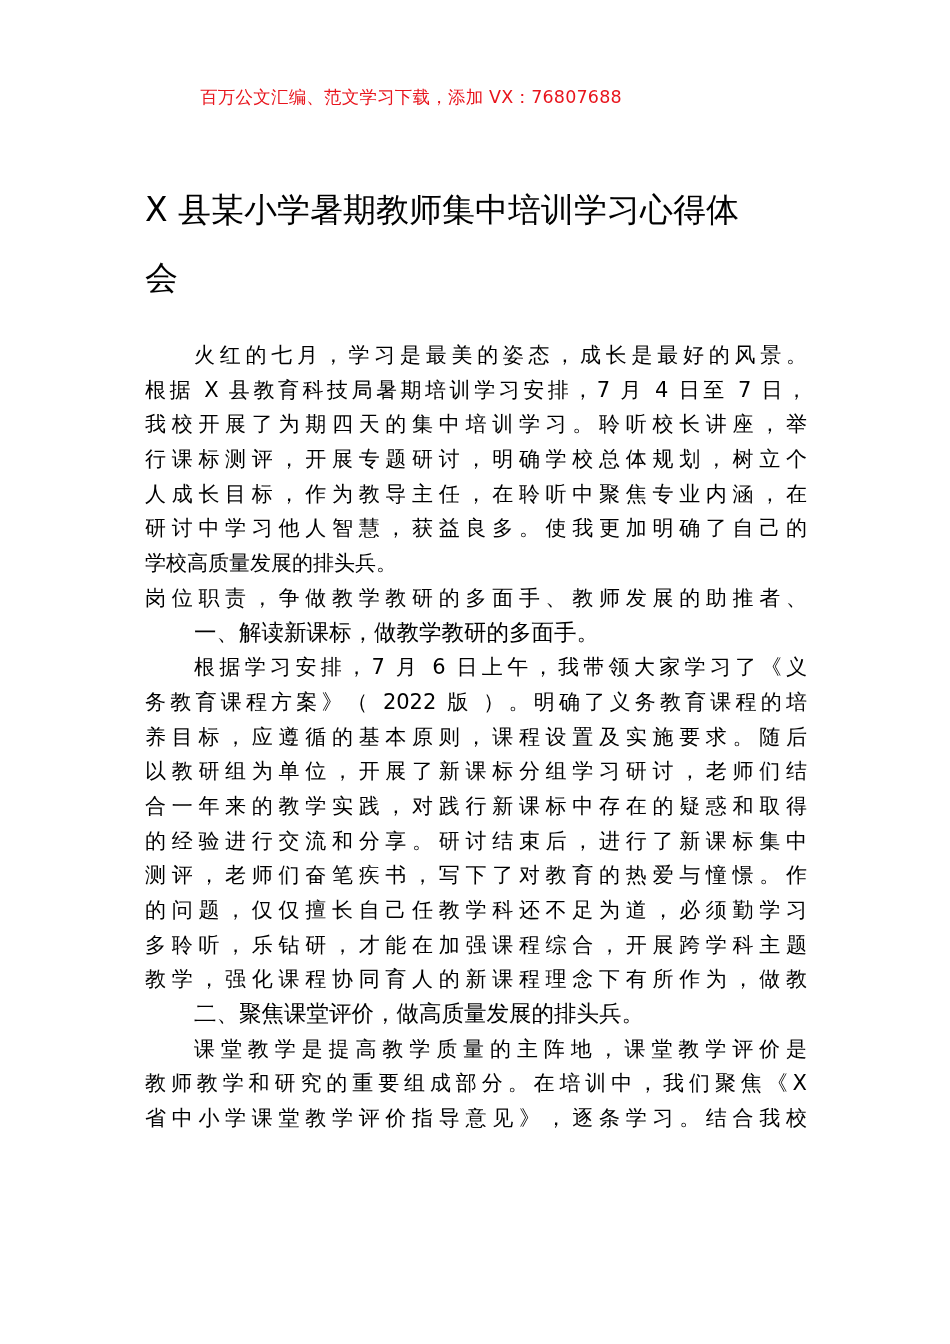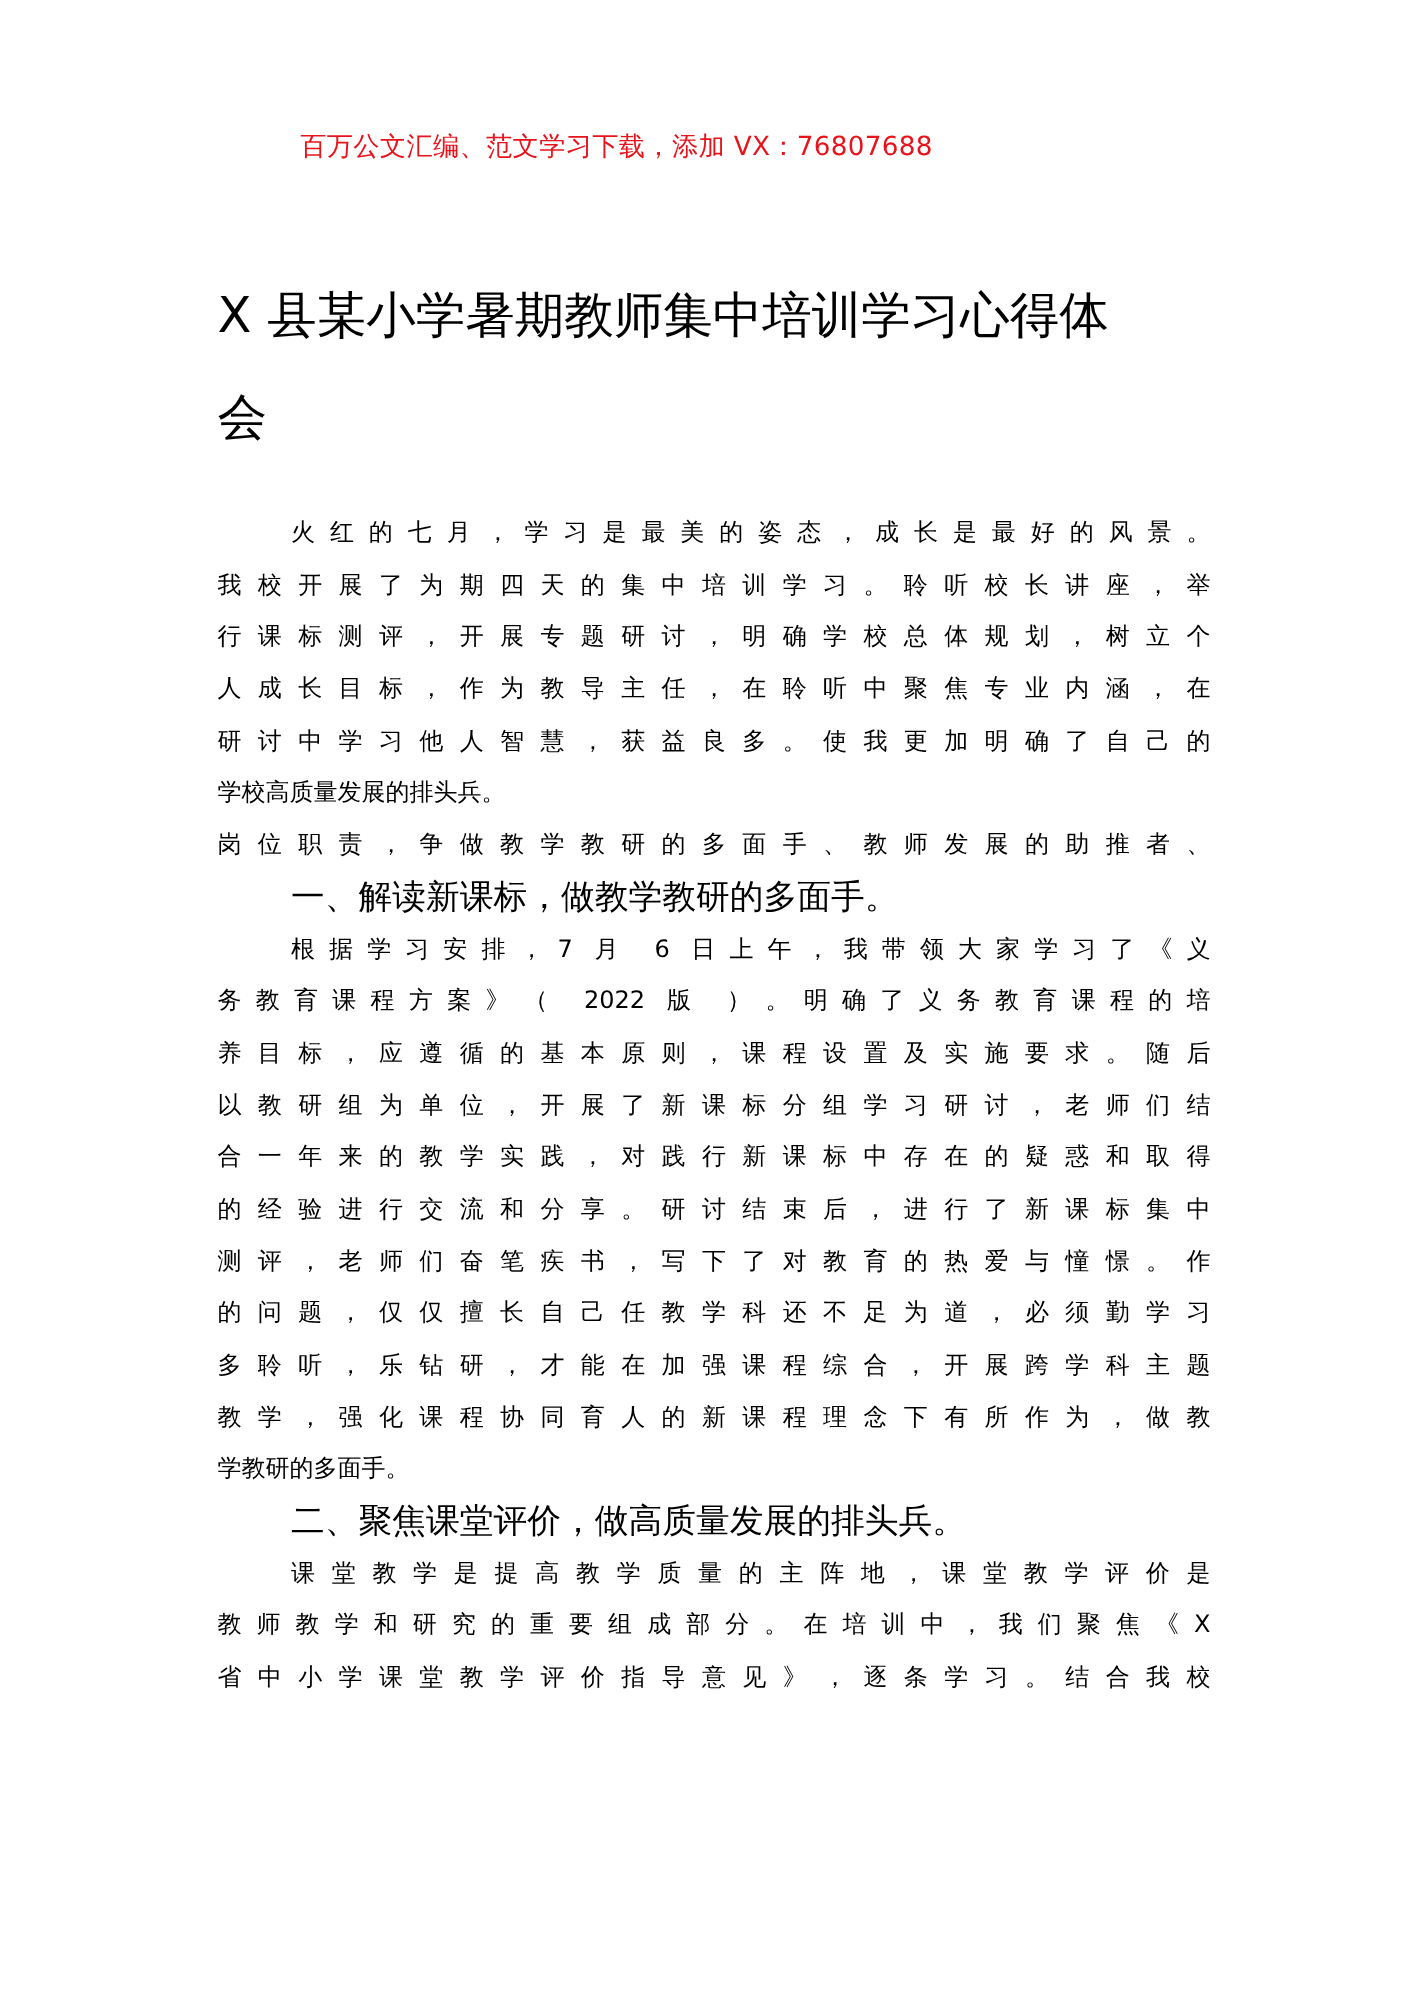--- a/index.html
+++ b/index.html
@@ -39,21 +39,21 @@
     }
     .body-text {
       position: absolute;
       top: 338px;
       left: 145px;
       width: 662px;
     }
     .line {
       height: 34.7px;
       line-height: 34.7px;
-      font-size: 16px;
+      font-size: 21px;
       white-space: nowrap;
       text-align: justify;
       text-align-last: justify;
     }
     .line.last {
       text-align-last: left;
     }
     .line.indent {
       padding-left: 49px;
     }
@@ -69,20 +69,21 @@
 
 <h1 class="title">
   <div>X 县某小学暑期教师集中培训学习心得体</div>
   <div>会</div>
 </h1>
 
 <div class="body-text">
 
   <div>
     <div class="line indent">火红的七月，学习是最美的姿态，成长是最好的风景。</div>
+    <div class="line">根据 X 县教育科技局暑期培训学习安排，7 月 4 日至 7 日，</div>
     <div class="line">我校开展了为期四天的集中培训学习。聆听校长讲座，举</div>
     <div class="line">行课标测评，开展专题研讨，明确学校总体规划，树立个</div>
     <div class="line">人成长目标，作为教导主任，在聆听中聚焦专业内涵，在</div>
     <div class="line">研讨中学习他人智慧，获益良多。使我更加明确了自己的</div>
     <div class="line last">学校高质量发展的排头兵。</div>
     <div class="line">岗位职责，争做教学教研的多面手、教师发展的助推者、</div>
   </div>
 
   <div>
     <div class="line indent last heading">一、解读新课标，做教学教研的多面手。</div>
@@ -92,21 +93,20 @@
     <div class="line indent">根据学习安排，7 月 6 日上午，我带领大家学习了《义</div>
     <div class="line">务教育课程方案》（ 2022 版 ）。明确了义务教育课程的培</div>
     <div class="line">养目标，应遵循的基本原则，课程设置及实施要求。随后</div>
     <div class="line">以教研组为单位，开展了新课标分组学习研讨，老师们结</div>
     <div class="line">合一年来的教学实践，对践行新课标中存在的疑惑和取得</div>
     <div class="line">的经验进行交流和分享。研讨结束后，进行了新课标集中</div>
     <div class="line">测评，老师们奋笔疾书，写下了对教育的热爱与憧憬。作</div>
     <div class="line">的问题，仅仅擅长自己任教学科还不足为道，必须勤学习</div>
     <div class="line">多聆听，乐钻研，才能在加强课程综合，开展跨学科主题</div>
     <div class="line">教学，强化课程协同育人的新课程理念下有所作为，做教</div>
-    <div class="line last">学教研的多面手。</div>
   </div>
 
   <div>
     <div class="line indent last heading">二、聚焦课堂评价，做高质量发展的排头兵。</div>
   </div>
 
   <div>
     <div class="line indent">课堂教学是提高教学质量的主阵地，课堂教学评价是</div>
     <div class="line">教师教学和研究的重要组成部分。在培训中，我们聚焦《X</div>
     <div class="line">省中小学课堂教学评价指导意见》，逐条学习。结合我校</div>

